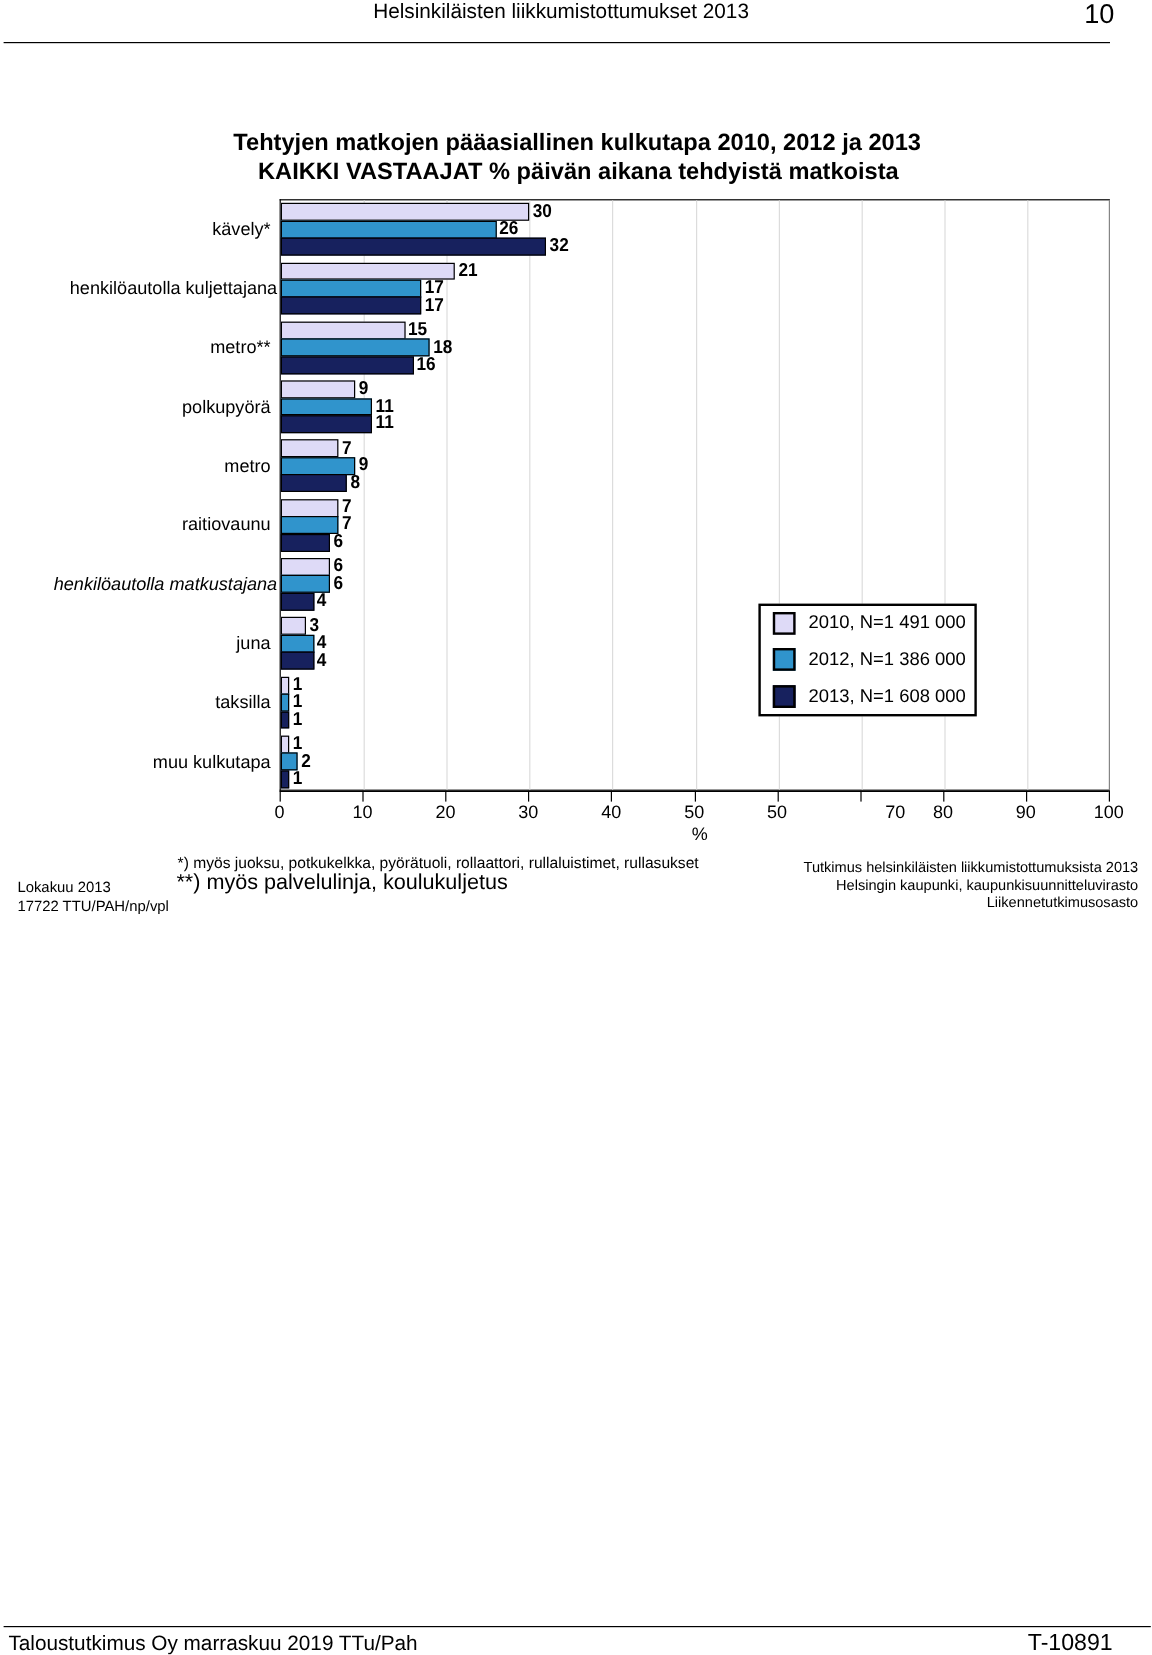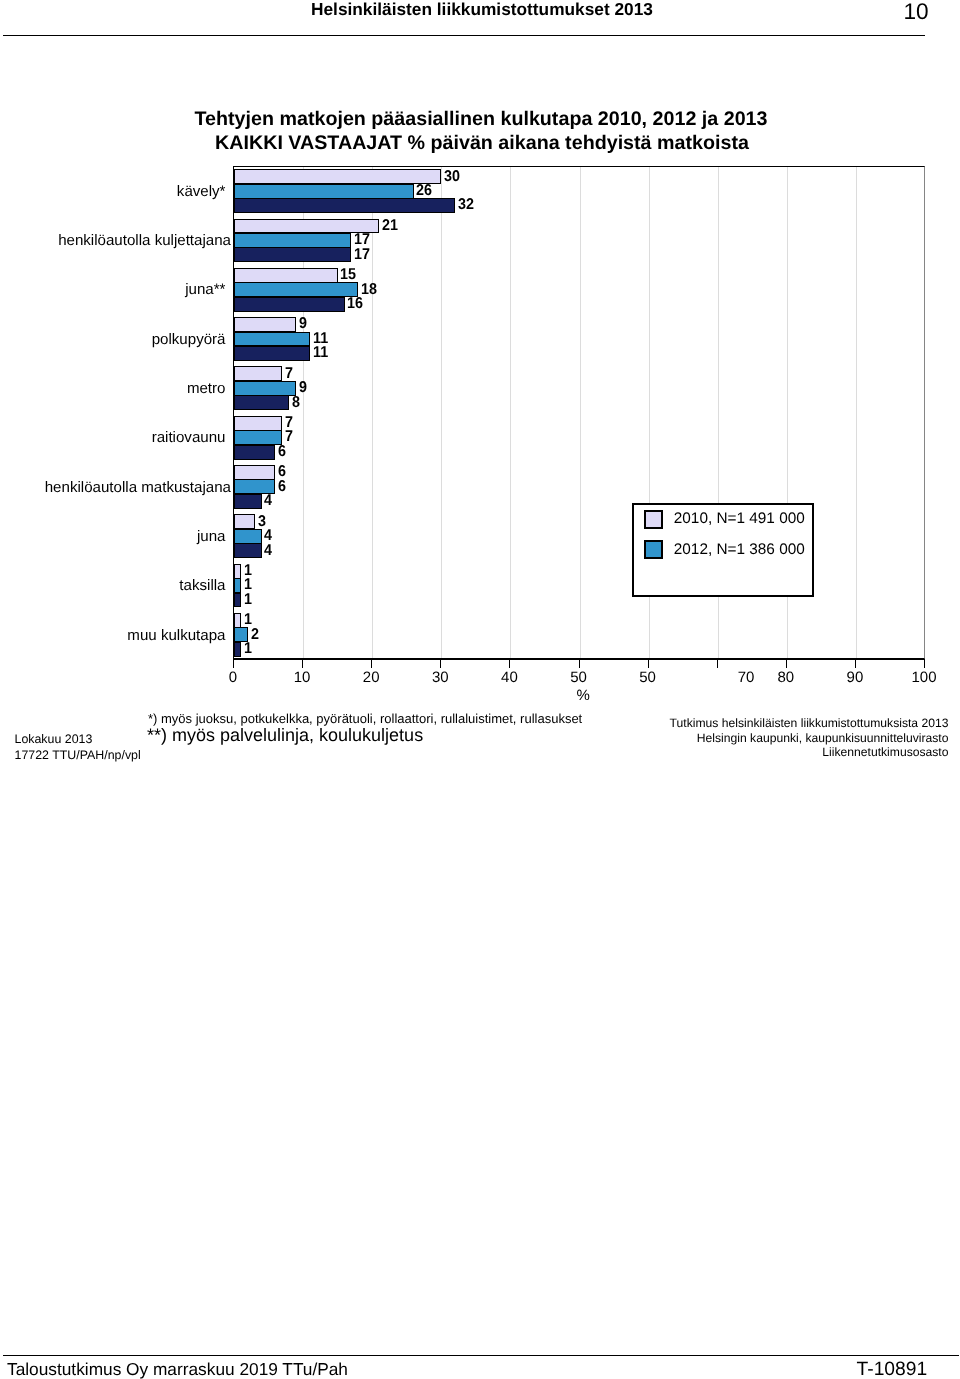--- a/index.html
+++ b/index.html
@@ -9,21 +9,21 @@
     font-family:"Liberation Sans", sans-serif;color:#000;
     -webkit-font-smoothing:antialiased;
     -moz-osx-font-smoothing:grayscale;
     font-smooth:always;
     text-rendering:geometricPrecision;
   }
   .page{position:absolute;left:0;top:0;width:960px;height:1379px;overflow:hidden;
         will-change:transform;transform:translateZ(0);}
 
   
-  #hdr-title{position:absolute;left:311px;top:-1.4px;font-size:17.3px;line-height:20px;white-space:nowrap;font-weight:bold;}
+  #hdr-title{position:absolute;left:311px;top:-1.4px;font-size:17.3px;line-height:20px;white-space:nowrap;}
   #hdr-page{position:absolute;left:903.5px;top:-1px;font-size:22.6px;line-height:26px;}
   #hdr-rule{position:absolute;left:2.5px;top:34.8px;width:922.5px;height:0;border-top:1.3px solid #000;}
 
   
   #chart-title1{position:absolute;left:0;top:107px;width:962px;text-align:center;font-size:19.7px;font-weight:bold;line-height:24px;}
   #chart-title2{position:absolute;left:0;top:131px;width:964px;text-align:center;font-size:19.7px;font-weight:bold;line-height:24px;}
 
   
   #plot{position:absolute;left:233px;top:166px;width:692px;height:493px;
         border:1px solid #000;border-right:1.4px solid #858585;box-sizing:border-box;background:#fff;}
@@ -115,20 +115,24 @@
 
   <div id="legend">
       <div class="legend-row" style="top: 0px;">
         <span class="legend-swatch" style="background: rgb(222, 218, 247);"></span>
         <span class="legend-text">2010, N=1 491 000</span>
       </div>
       <div class="legend-row" style="top: 30.9px;">
         <span class="legend-swatch" style="background: rgb(48, 148, 204);"></span>
         <span class="legend-text">2012, N=1 386 000</span>
       </div>
+      <div class="legend-row" style="top: 61.8px;">
+        <span class="legend-swatch" style="background: rgb(23, 33, 94);"></span>
+        <span class="legend-text">2013, N=1 608 000</span>
+      </div>
     </div>
 
   <div id="fn1">*) myös juoksu, potkukelkka, pyörätuoli, rollaattori, rullaluistimet, rullasukset</div>
   <div id="fn2">**) myös palvelulinja, koulukuljetus</div>
   <div id="meta1">Lokakuu 2013</div>
   <div id="meta2">17722 TTU/PAH/np/vpl</div>
   <div id="src">
     <div>Tutkimus helsinkiläisten liikkumistottumuksista 2013</div>
     <div>Helsingin kaupunki, kaupunkisuunnitteluvirasto</div>
     <div>Liikennetutkimusosasto</div>
@@ -138,37 +142,37 @@
   <div id="ftr-left">Taloustutkimus Oy marraskuu 2019 TTu/Pah</div>
   <div id="ftr-right">T-10891</div>
 <div class="catlabel" style="top: 182.875px; right: 734.5px;">kävely*</div>
     <div class="barlabel" style="left: 444.1px; top: 168.5px;">30</div>
     <div class="barlabel" style="left: 416.46px; top: 182.95px;">26</div>
     <div class="barlabel" style="left: 457.92px; top: 197.4px;">32</div>
     <div class="catlabel" style="top: 232.175px; right: 729px;">henkilöautolla kuljettajana</div>
     <div class="barlabel" style="left: 381.91px; top: 217.8px;">21</div>
     <div class="barlabel" style="left: 354.27px; top: 232.25px;">17</div>
     <div class="barlabel" style="left: 354.27px; top: 246.7px;">17</div>
-    <div class="catlabel" style="top: 281.475px; right: 734.5px;">juna**</div>
+    <div class="catlabel" style="top: 281.475px; right: 734.5px;">metro**</div>
     <div class="barlabel" style="left: 340.45px; top: 267.1px;">15</div>
     <div class="barlabel" style="left: 361.18px; top: 281.55px;">18</div>
     <div class="barlabel" style="left: 347.36px; top: 296px;">16</div>
     <div class="catlabel" style="top: 330.775px; right: 734.5px;">polkupyörä</div>
     <div class="barlabel" style="left: 298.99px; top: 316.4px;">9</div>
     <div class="barlabel" style="left: 312.81px; top: 330.85px;">11</div>
     <div class="barlabel" style="left: 312.81px; top: 345.3px;">11</div>
     <div class="catlabel" style="top: 380.075px; right: 734.5px;">metro</div>
     <div class="barlabel" style="left: 285.17px; top: 365.7px;">7</div>
     <div class="barlabel" style="left: 298.99px; top: 380.15px;">9</div>
     <div class="barlabel" style="left: 292.08px; top: 394.6px;">8</div>
     <div class="catlabel" style="top: 429.375px; right: 734.5px;">raitiovaunu</div>
     <div class="barlabel" style="left: 285.17px; top: 415px;">7</div>
     <div class="barlabel" style="left: 285.17px; top: 429.45px;">7</div>
     <div class="barlabel" style="left: 278.26px; top: 443.9px;">6</div>
-    <div class="catlabel" style="top: 478.675px; right: 729px;">henkilöautolla matkustajana</div>
+    <div class="catlabel" style="top: 478.675px; right: 729px; font-style: italic;">henkilöautolla matkustajana</div>
     <div class="barlabel" style="left: 278.26px; top: 464.3px;">6</div>
     <div class="barlabel" style="left: 278.26px; top: 478.75px;">6</div>
     <div class="barlabel" style="left: 264.44px; top: 493.2px;">4</div>
     <div class="catlabel" style="top: 527.975px; right: 734.5px;">juna</div>
     <div class="barlabel" style="left: 257.53px; top: 513.6px;">3</div>
     <div class="barlabel" style="left: 264.44px; top: 528.05px;">4</div>
     <div class="barlabel" style="left: 264.44px; top: 542.5px;">4</div>
     <div class="catlabel" style="top: 577.275px; right: 734.5px; margin-left: 20px;">taksilla</div>
     <div class="barlabel" style="left: 243.71px; top: 562.9px;">1</div>
     <div class="barlabel" style="left: 243.71px; top: 577.35px;">1</div>

